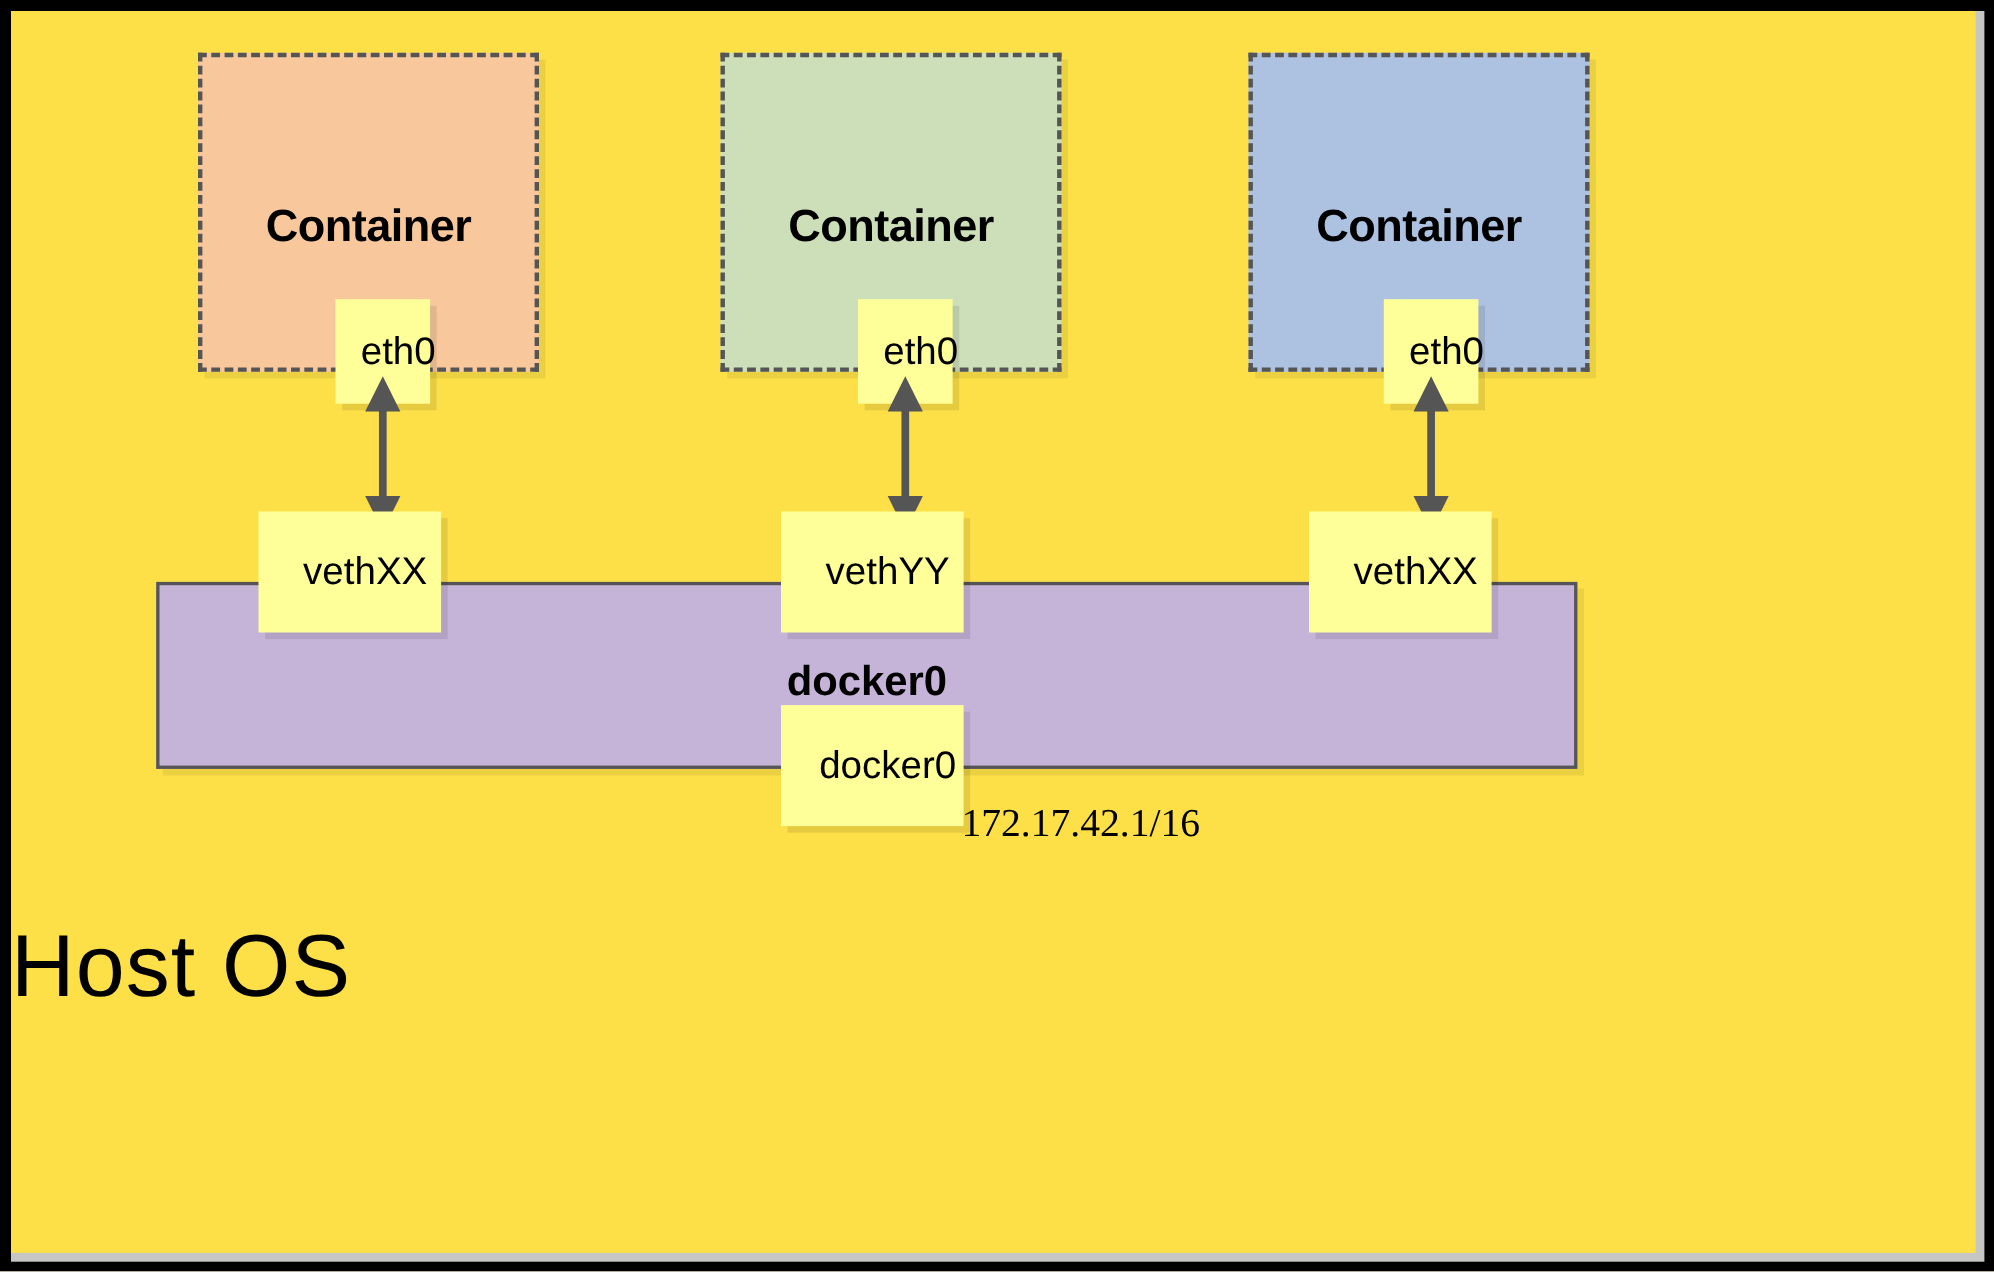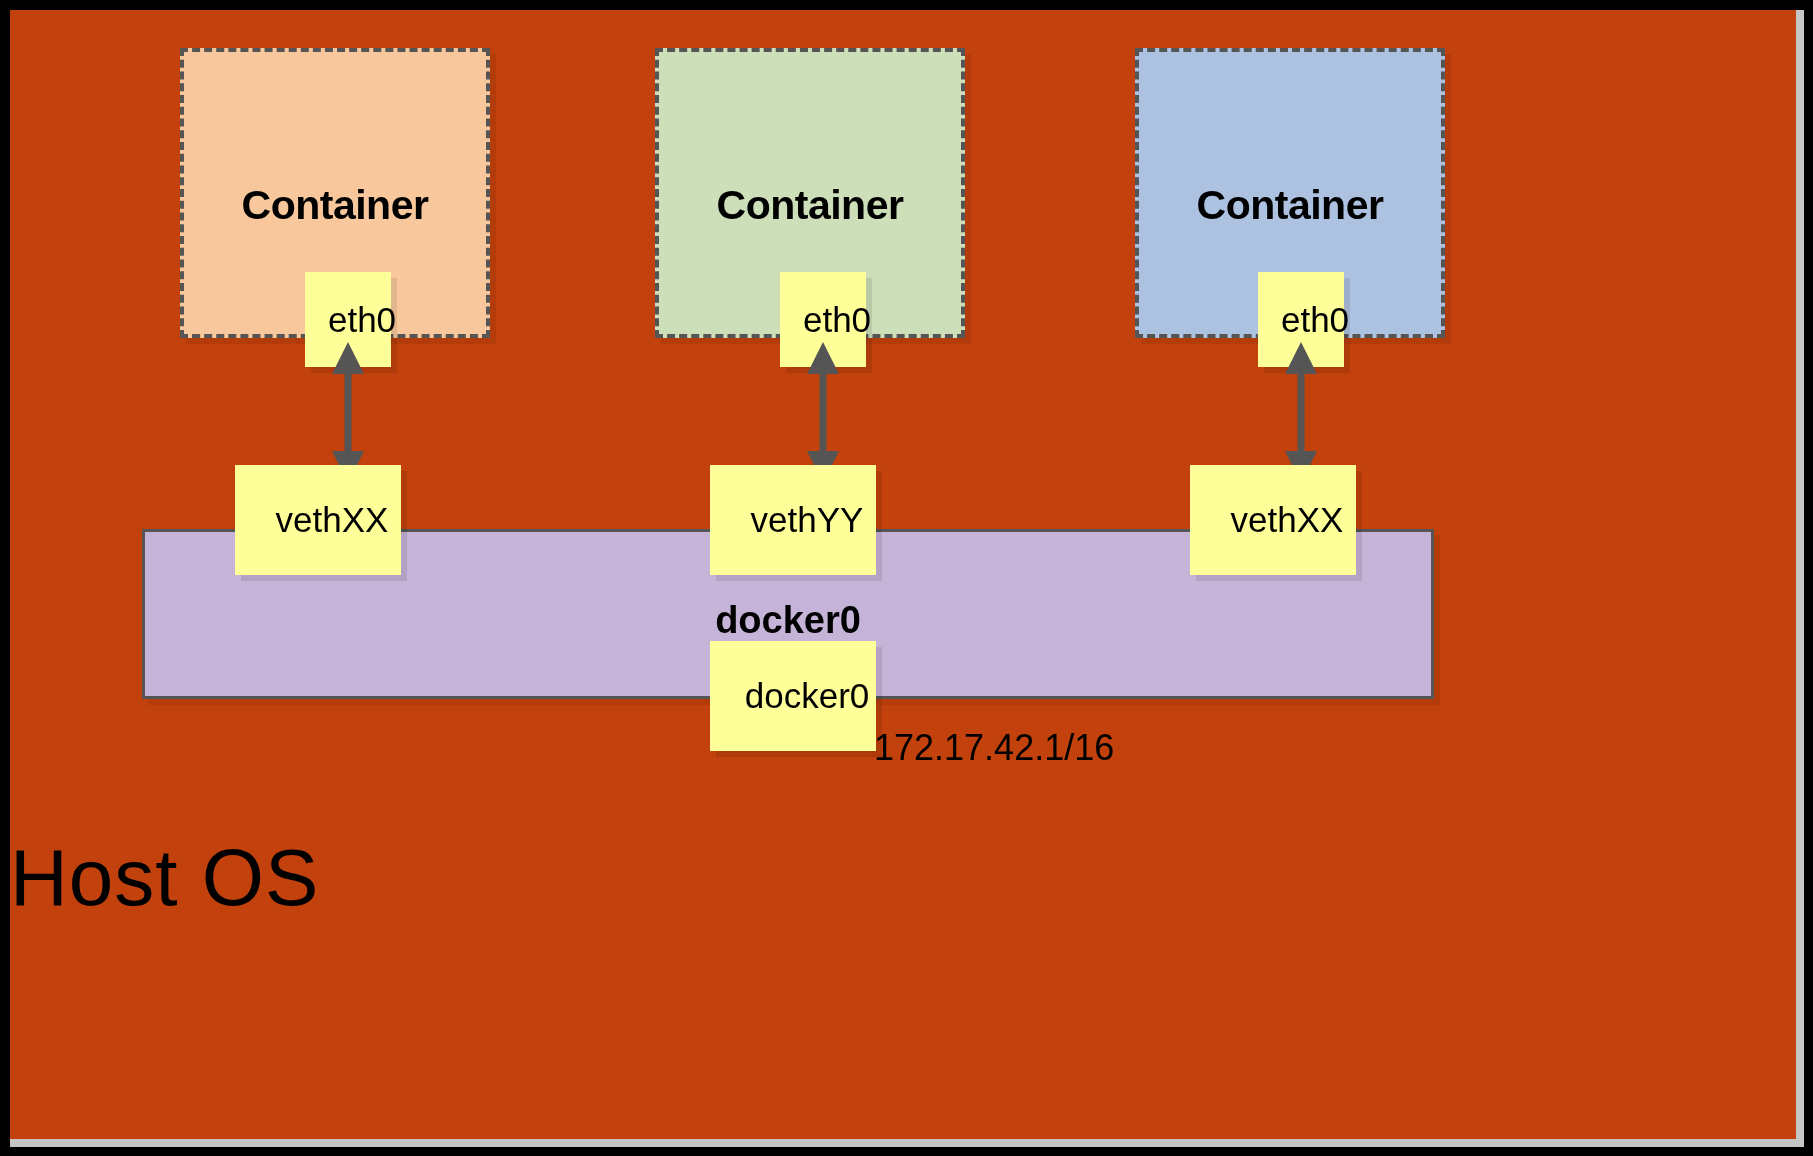--- a/index.html
+++ b/index.html
@@ -27,21 +27,21 @@
     width: 1794px;
     height: 1137px;
     background: #c6c6c4;
   }
   #stage {
     position: absolute;
     left: 10px;
     top: 10px;
     width: 1786px;
     height: 1129px;
-    background: #c2410c;
+    background: #fde047;
     overflow: hidden;
   }
 
   
   .container-box {
     position: absolute;
     border: 4px dashed #555555;
     box-sizing: border-box;
     box-shadow: 6px 6px 0 0 rgba(0,0,0,0.07);
   }
@@ -100,20 +100,21 @@
   }
 
   
   #bridge-ip {
     position: absolute;
     left: 864px;
     top: 717px;
     font-size: 36px;
     color: #000000;
     white-space: nowrap;
+    font-family: Liberation Serif, serif;
   }
   #host-os-label {
     position: absolute;
     left: 0;
     right: 0;
     top: 822px;
     text-align: left;
     font-size: 80px;
     font-weight: normal;
     color: #000000;

